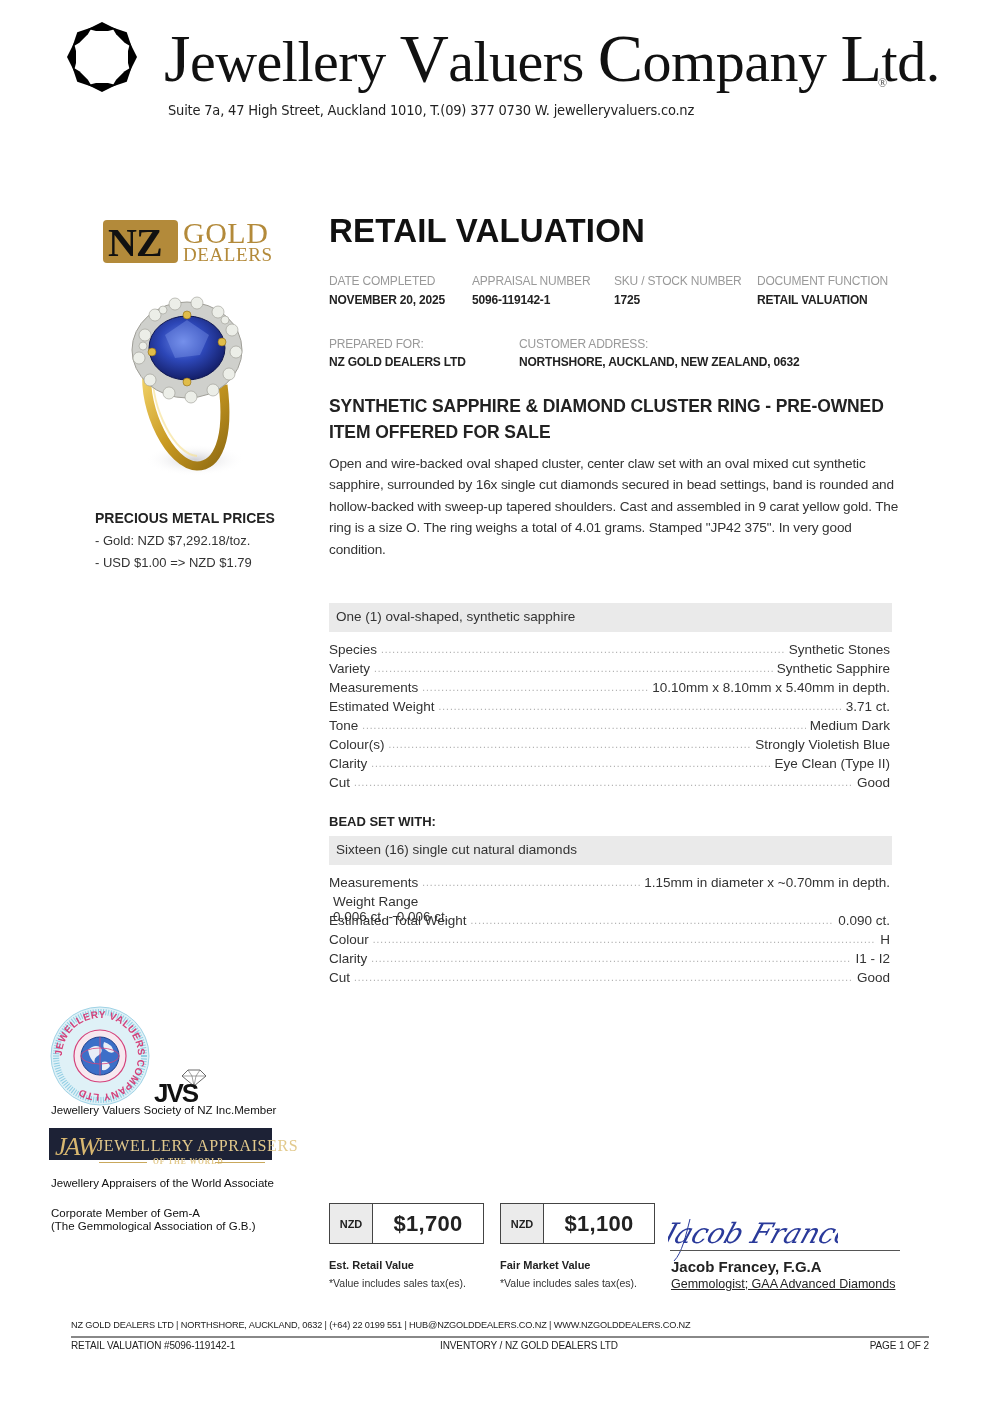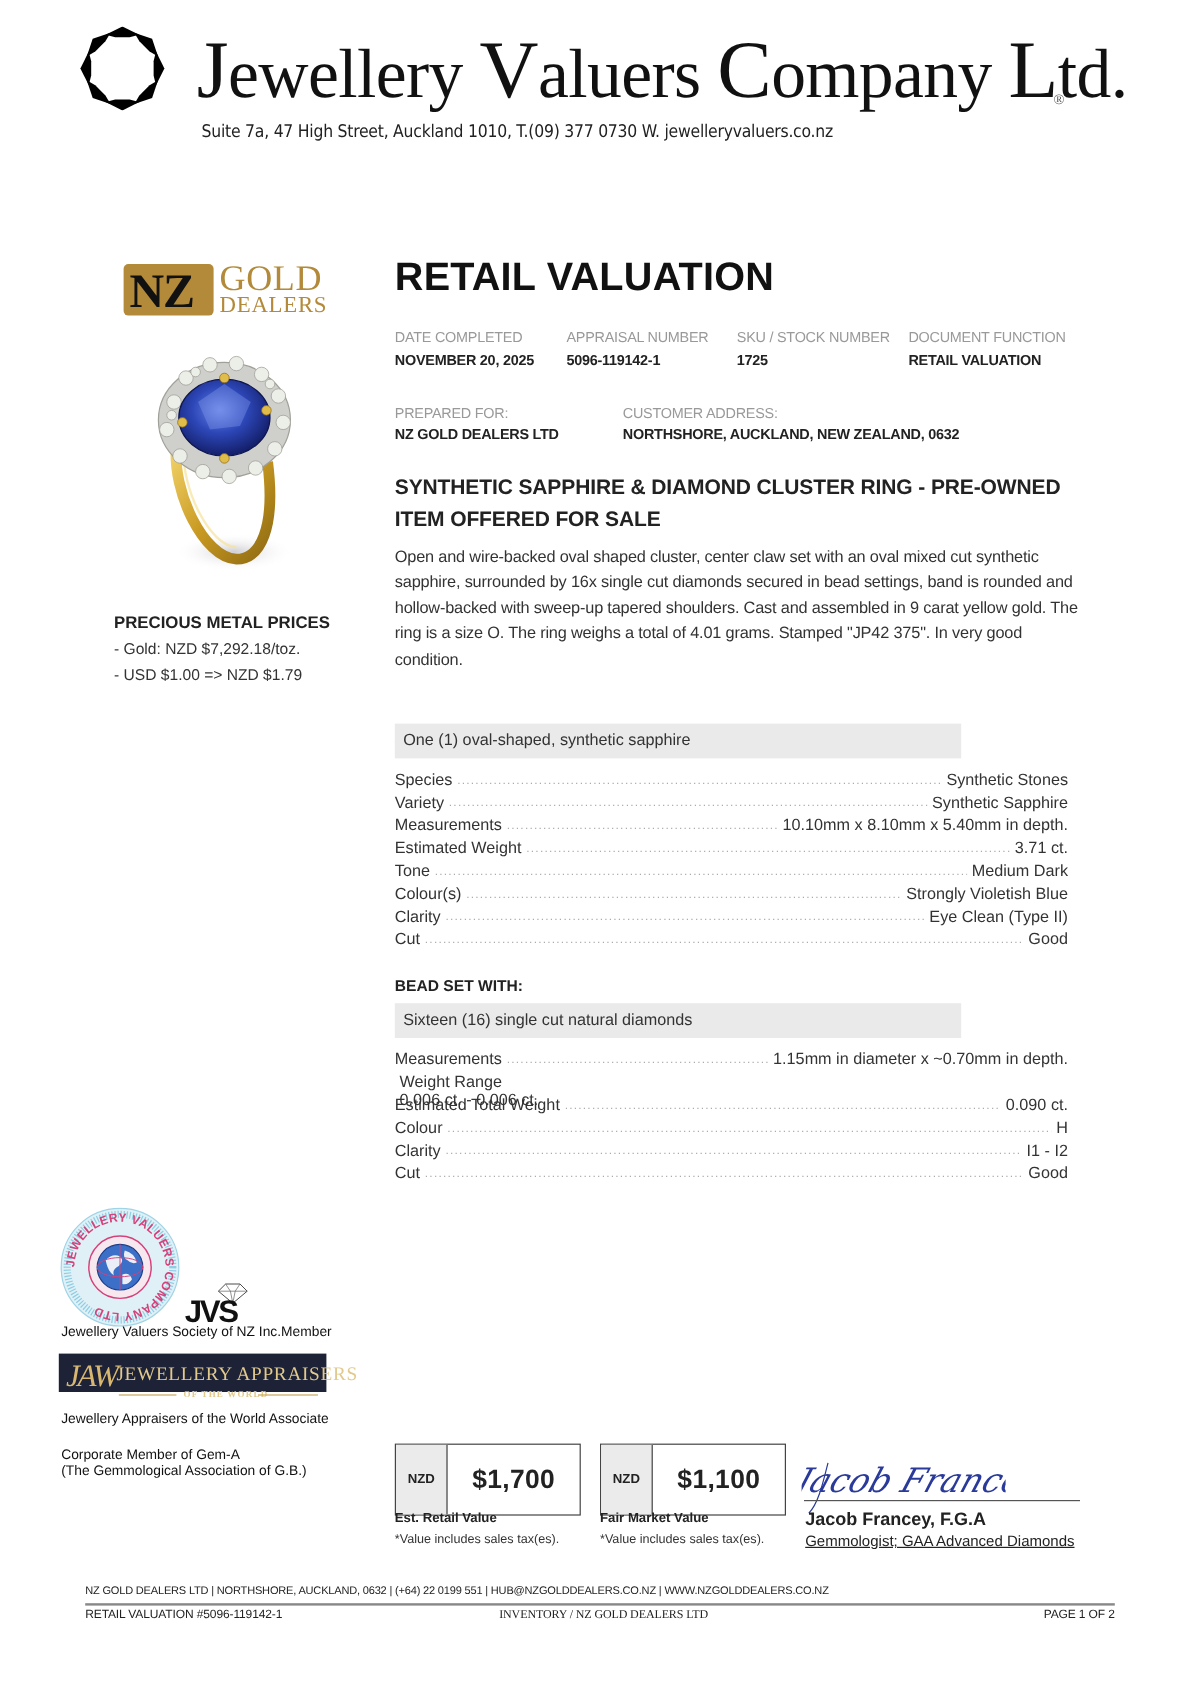--- a/index.html
+++ b/index.html
@@ -27,40 +27,40 @@
 
   
   .doc-title { position: absolute; left: 329px; top: 212px; font-size: 33px; font-weight: bold; color: #111; letter-spacing: 0.2px; white-space: nowrap; }
   .meta-label { position: absolute; font-size: 12px; color: #999; white-space: nowrap; letter-spacing: -0.2px; }
   .meta-value { position: absolute; font-size: 12px; font-weight: bold; color: #222; white-space: nowrap; letter-spacing: -0.2px; text-align: center; }
 
   .item-title { position: absolute; left: 329px; top: 393px; width: 580px; font-size: 17.5px; font-weight: bold; color: #222; line-height: 26px; letter-spacing: -0.1px; }
   .item-desc { position: absolute; left: 329px; top: 453px; width: 572px; font-size: 13.6px; color: #333; line-height: 21.4px; letter-spacing: -0.15px; }
 
   .section-title { position: absolute; left: 329px; font-size: 13px; font-weight: bold; color: #222; white-space: nowrap; }
-  .gray-bar { position: absolute; left: 329px; width: 472px; height: 29px; background: #eaeaea; font-size: 13.5px; color: #333; padding: 6px 0 0 7px; white-space: nowrap; }
+  .gray-bar { position: absolute; left: 329px; width: 563px; height: 29px; background: #eaeaea; font-size: 13.5px; color: #333; padding: 6px 0 0 7px; white-space: nowrap; }
 
   .spec-row { position: absolute; left: 329px; width: 561px; height: 19px; display: flex; align-items: baseline; font-size: 13.5px; color: #333; white-space: nowrap; }
   .spec-key { flex: 0 0 auto; }
   .spec-dots { flex: 1 1 auto; overflow: hidden; margin: 0 4px; color: #aaa; font-size: 10px; letter-spacing: 1px; position: relative; top: -1px; }
   .spec-dots::before { content: "......................................................................................................................................................................................................................................................................................................."; }
   .spec-val { flex: 0 0 auto; }
 
   
   .seal { position: absolute; left: 50px; top: 1006px; width: 100px; height: 100px; }
   .jvs-logo { position: absolute; left: 152px; top: 1068px; width: 84px; height: 36px; }
   .assoc-text { position: absolute; left: 51px; font-size: 11.5px; color: #111; white-space: nowrap; font-family: "Liberation Sans", sans-serif; }
   .jaw-banner { position: absolute; left: 49px; top: 1128px; width: 223px; height: 32px; background: #1d2236; }
   .jaw-mono { position: absolute; left: 6px; top: 6px; font-family: "Liberation Serif", serif; font-style: italic; font-size: 26px; color: #d8b770; line-height: 1; letter-spacing: -2px; }
   .jaw-main { position: absolute; left: 48px; top: 10px; font-family: "Liberation Serif", serif; font-size: 16px; color: #e2c98c; letter-spacing: 0.6px; white-space: nowrap; line-height: 1; }
   .jaw-sub-line { position: absolute; top: 34px; height: 1px; background: #c9a85c; }
   .jaw-sub { position: absolute; left: 104px; top: 29px; font-family: "Liberation Serif", serif; font-size: 7.5px; color: #e2c98c; letter-spacing: 1px; white-space: nowrap; font-weight: bold; }
 
   
-  .val-box { position: absolute; top: 1203px; width: 155px; height: 60px; border: 1.5px solid #444; display: flex; }
+  .val-box { position: absolute; top: 1203px; width: 155px; height: 41px; border: 1.5px solid #444; display: flex; }
   .val-cur { width: 43px; background: #ebebeb; border-right: 1.5px solid #444; font-size: 11px; font-weight: bold; color: #222; display: flex; align-items: center; justify-content: center; }
   .val-amt { flex: 1; font-size: 22px; font-weight: bold; color: #222; display: flex; align-items: center; justify-content: center; letter-spacing: 0.3px; }
   .val-label { position: absolute; top: 1259px; font-size: 11px; font-weight: bold; color: #222; white-space: nowrap; }
   .val-note { position: absolute; top: 1277px; font-size: 10.5px; color: #333; white-space: nowrap; }
 
   
   .sig-svg { position: absolute; left: 668px; top: 1205px; width: 170px; height: 60px; }
   .sig-line { position: absolute; left: 670px; top: 1250px; width: 230px; height: 1px; background: #555; }
   .sig-name { position: absolute; left: 671px; top: 1258px; font-size: 15px; font-weight: bold; color: #222; white-space: nowrap; }
   .sig-role { position: absolute; left: 671px; top: 1277px; font-size: 12.5px; color: #222; white-space: nowrap; text-decoration: underline; }
@@ -302,14 +302,14 @@
   <text x="6" y="38" font-family="DejaVu Serif, serif" font-style="italic" font-size="28" fill="#2a3a9a" transform="skewX(-18)">Jacob Francey</text>
   <path d="M22 14 C 18 30, 14 48, 6 56" fill="none" stroke="#2a3a9a" stroke-width="1"></path>
 </svg>
 <div class="sig-line"></div>
 <div class="sig-name">Jacob Francey, F.G.A</div>
 <div class="sig-role">Gemmologist; GAA Advanced Diamonds</div>
 
 <div class="footer-contact">NZ GOLD DEALERS LTD | NORTHSHORE, AUCKLAND, 0632 | (+64) 22 0199 551 | HUB@NZGOLDDEALERS.CO.NZ | WWW.NZGOLDDEALERS.CO.NZ</div>
 <div class="footer-rule"></div>
 <div class="footer-item" style="left:71px;">RETAIL VALUATION #5096-119142-1</div>
-<div class="footer-item" style="left:416px;font-family:Liberation Serif, serif;">INVENTORY / NZ GOLD DEALERS LTD</div>
+<div class="footer-item" style="left:440px;">INVENTORY / NZ GOLD DEALERS LTD</div>
 <div class="footer-item" style="right:71px;">PAGE 1 OF 2</div>
 
 </body></html>

